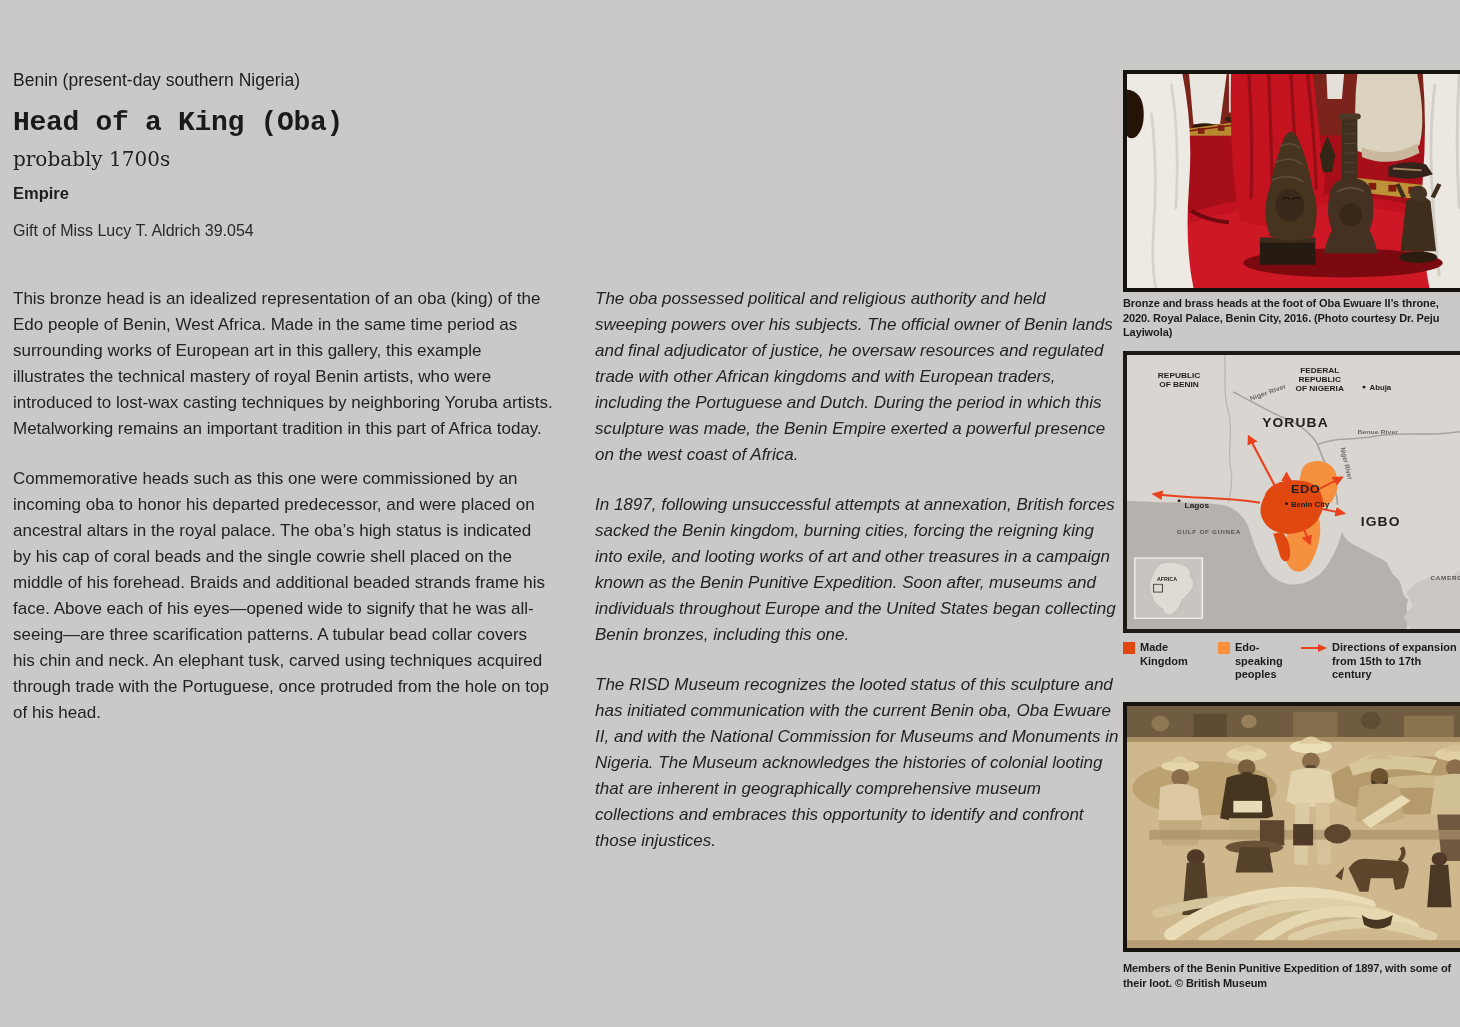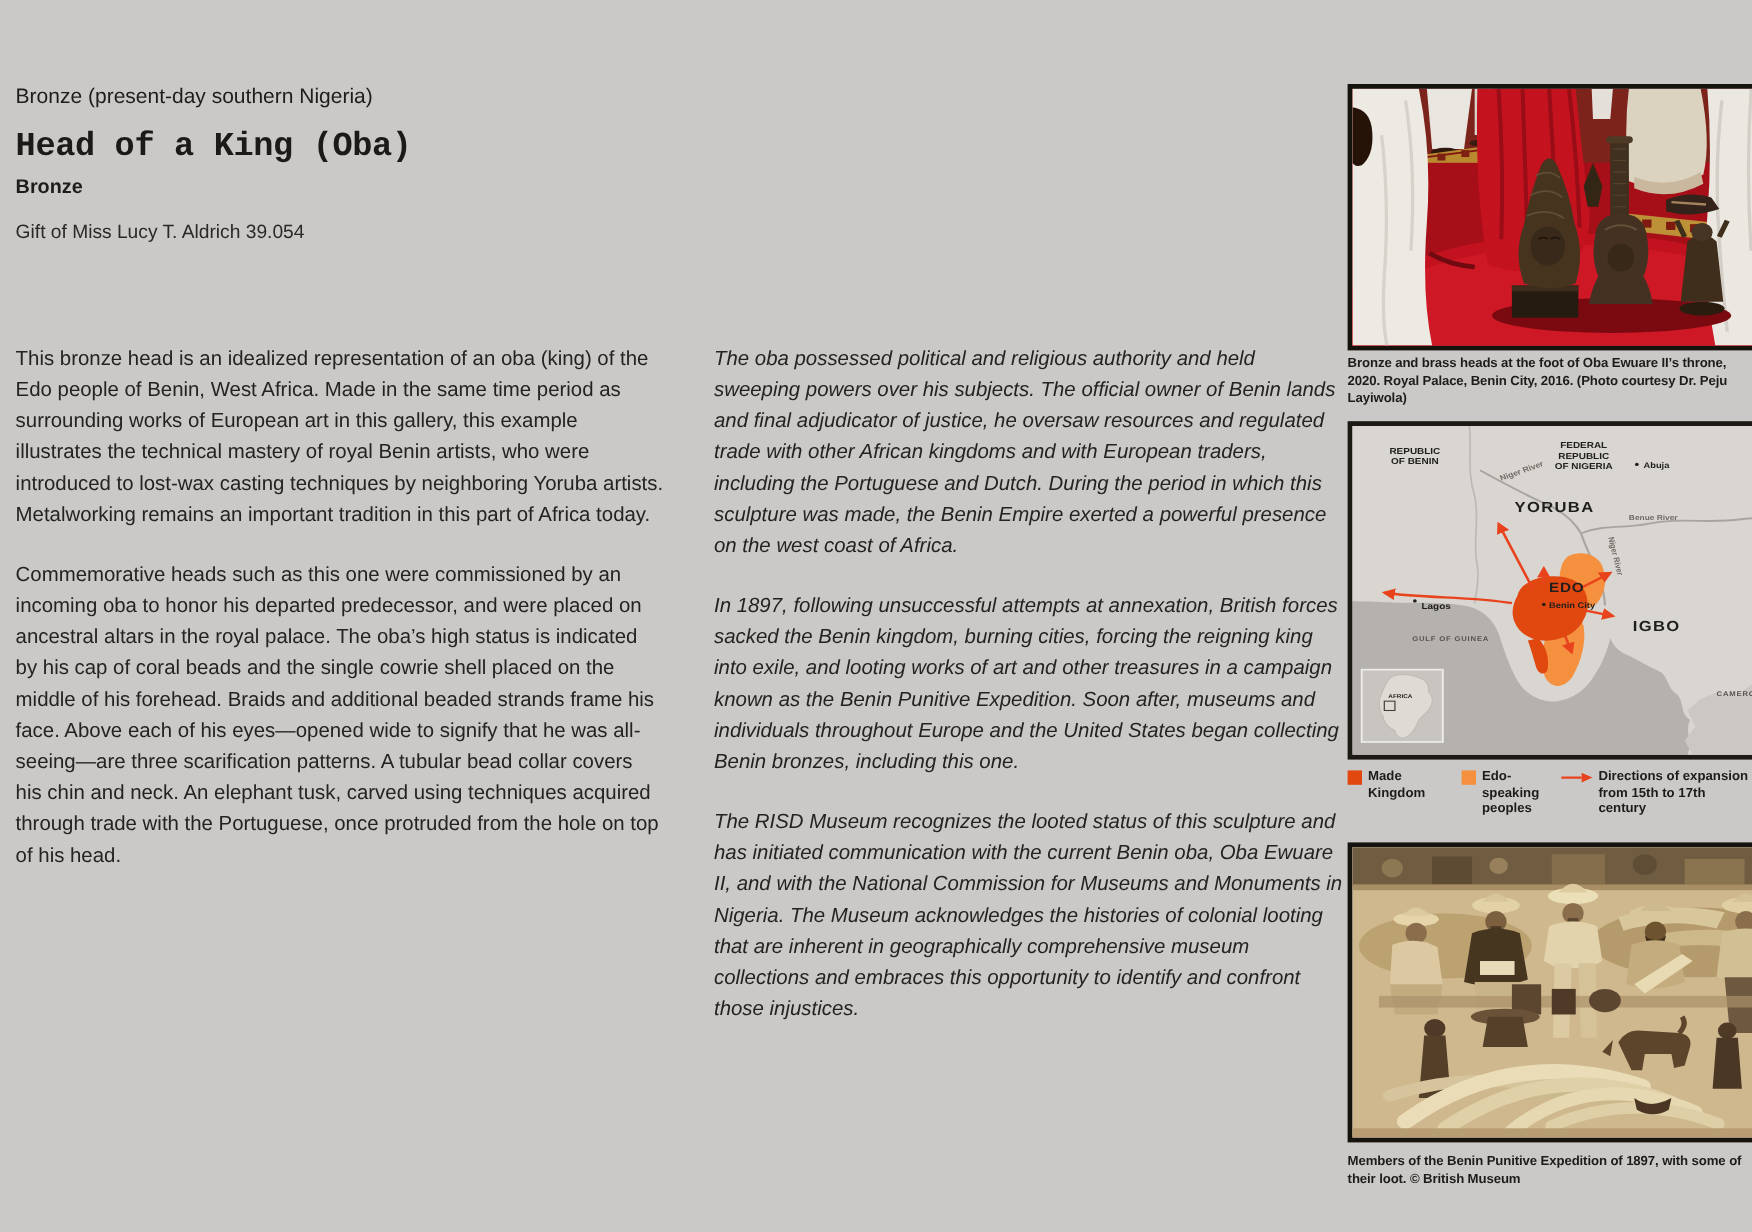--- a/index.html
+++ b/index.html
@@ -51,23 +51,24 @@
   .fig-map text{font-family:"Liberation Sans",sans-serif;font-weight:700;fill:#201f1d;}
   .fig-map text.river{font-weight:600;fill:#6e6a65;}
   .fig-map text.water{fill:#57534e;letter-spacing:.6px;}
 </style>
 </head>
 <body>
 
 <div class="page">
 
   <header class="header">
-    <div class="origin">Bronze (present-day southern Nigeria)</div>
+    <div class="origin">Benin (present-day southern Nigeria)</div>
     <h1 class="title">Head of a King (Oba)</h1>
-    <div class="medium">Bronze</div>
+    <div class="objdate">probably 1700s</div>
+    <div class="medium">Empire</div>
     <div class="credit">Gift of Miss Lucy T. Aldrich 39.054</div>
   </header>
 
   <section class="col col-left">
     <p>This bronze head is an idealized representation of an oba (king) of the Edo people of Benin, West Africa. Made in the same time period as surrounding works of European art in this gallery, this example illustrates the technical mastery of royal Benin artists, who were introduced to lost-wax casting techniques by neighboring Yoruba artists. Metalworking remains an important tradition in this part of Africa today.</p>
     <p>Commemorative heads such as this one were commissioned by an incoming oba to honor his departed predecessor, and were placed on ancestral altars in the royal palace. The oba’s high status is indicated by his cap of coral beads and the single cowrie shell placed on the middle of his forehead. Braids and additional beaded strands frame his face. Above each of his eyes—opened wide to signify that he was all-seeing—are three scarification patterns. A tubular bead collar covers his chin and neck. An elephant tusk, carved using techniques acquired through trade with the Portuguese, once protruded from the hole on top of his head.</p>
   </section>
 
   <section class="col col-mid">
     <p>The oba possessed political and religious authority and held sweeping powers over his subjects. The official owner of Benin lands and final adjudicator of justice, he oversaw resources and regulated trade with other African kingdoms and with European traders, including the Portuguese and Dutch. During the period in which this sculpture was made, the Benin Empire exerted a powerful presence on the west coast of Africa.</p>

